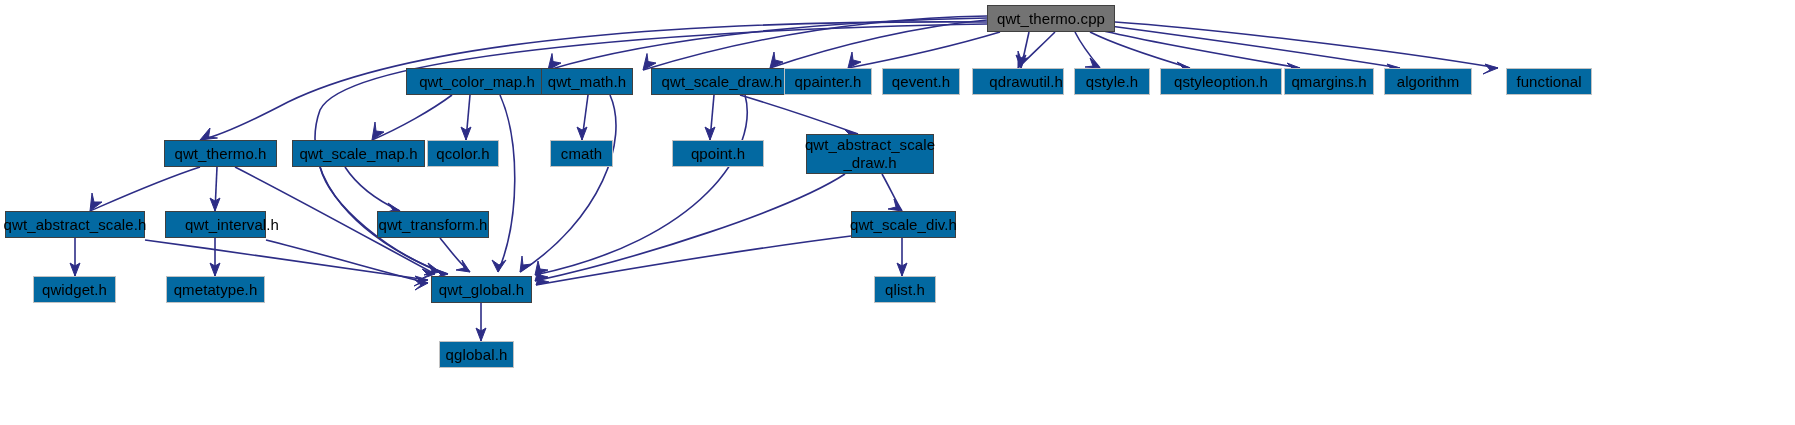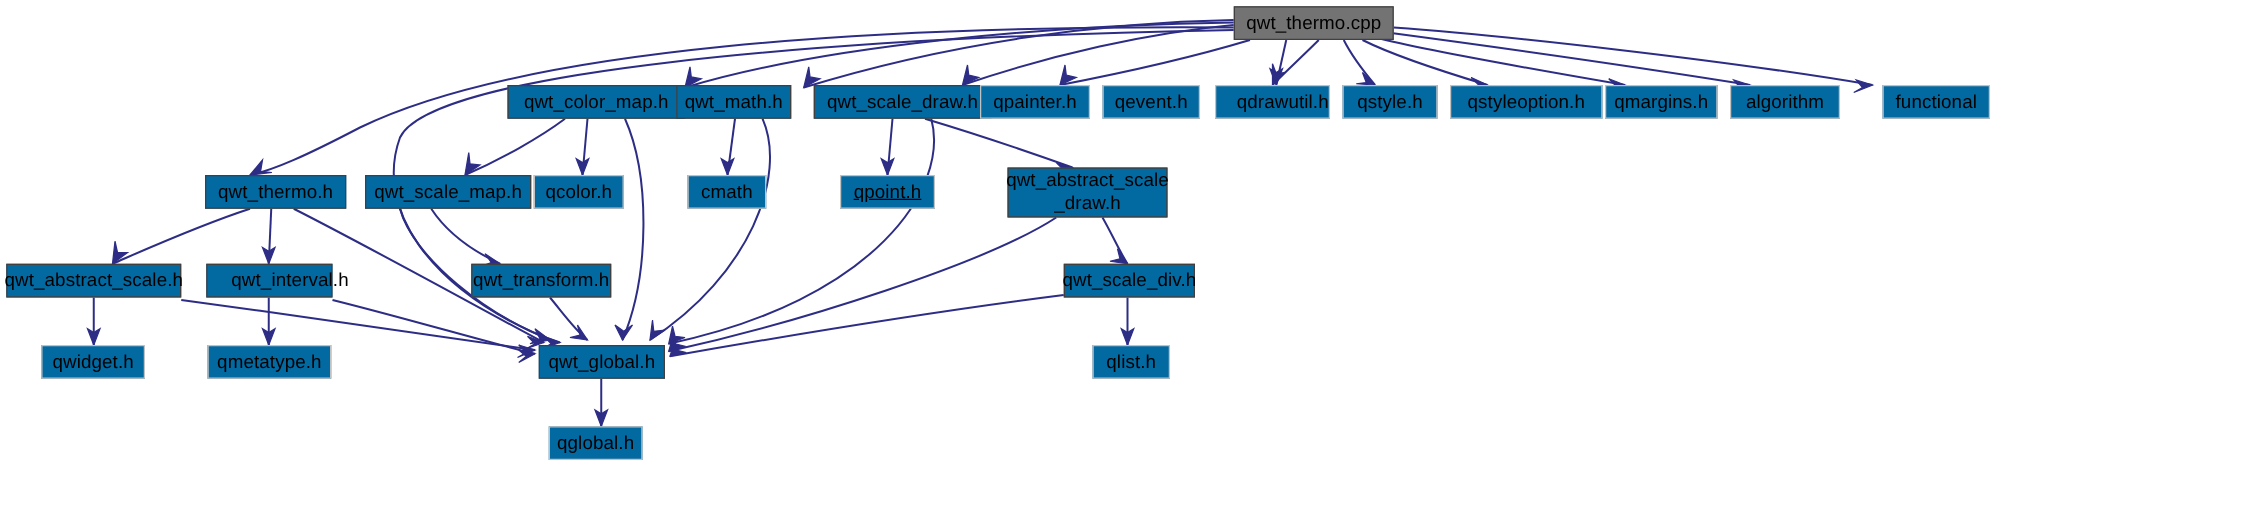--- a/index.html
+++ b/index.html
@@ -226,21 +226,21 @@
       <div class="node-box external" style="left: 972px; top: 68px; width: 92px; height: 27px; justify-content: flex-end;"><span class="node-label">qdrawutil.h</span></div>
       <div class="node-box external" style="left: 1074px; top: 68px; width: 76px; height: 27px;"><span class="node-label">qstyle.h</span></div>
       <div class="node-box external" style="left: 1160px; top: 68px; width: 122px; height: 27px;"><span class="node-label">qstyleoption.h</span></div>
       <div class="node-box external" style="left: 1284px; top: 68px; width: 90px; height: 27px;"><span class="node-label">qmargins.h</span></div>
       <div class="node-box external" style="left: 1384px; top: 68px; width: 88px; height: 27px;"><span class="node-label">algorithm</span></div>
       <div class="node-box external" style="left: 1482px; top: 68px; width: 86px; height: 27px; margin-left: 24px;"><span class="node-label">functional</span></div>
       <div class="node-box internal" style="left: 164px; top: 140px; width: 113px; height: 27px;"><span class="node-label">qwt_thermo.h</span></div>
       <div class="node-box internal" style="left: 292px; top: 140px; width: 133px; height: 27px;"><span class="node-label">qwt_scale_map.h</span></div>
       <div class="node-box external" style="left: 427px; top: 140px; width: 72px; height: 27px;"><span class="node-label">qcolor.h</span></div>
       <div class="node-box external" style="left: 550px; top: 140px; width: 63px; height: 27px;"><span class="node-label">cmath</span></div>
-      <div class="node-box external" style="left: 672px; top: 140px; width: 76px; height: 27px; text-decoration: underline;"><span class="node-label">qpoint.h</span></div>
+      <div class="node-box external" style="left: 672px; top: 140px; width: 92px; height: 27px;"><span class="node-label">qpoint.h</span></div>
       <div class="node-box internal two-line" style="left: 806px; top: 134px; width: 128px; height: 40px;"><span class="node-label">qwt_abstract_scale
 _draw.h</span></div>
       <div class="node-box internal" style="left: 5px; top: 211px; width: 140px; height: 27px;"><span class="node-label">qwt_abstract_scale.h</span></div>
       <div class="node-box internal" style="left: 165px; top: 211px; width: 101px; height: 27px; padding-left: 33px;"><span class="node-label">qwt_interval.h</span></div>
       <div class="node-box internal" style="left: 377px; top: 211px; width: 112px; height: 27px;"><span class="node-label">qwt_transform.h</span></div>
       <div class="node-box internal" style="left: 851px; top: 211px; width: 105px; height: 27px;"><span class="node-label">qwt_scale_div.h</span></div>
       <div class="node-box external" style="left: 33px; top: 276px; width: 83px; height: 27px;"><span class="node-label">qwidget.h</span></div>
       <div class="node-box external" style="left: 166px; top: 276px; width: 99px; height: 27px;"><span class="node-label">qmetatype.h</span></div>
       <div class="node-box internal" style="left: 431px; top: 276px; width: 101px; height: 27px;"><span class="node-label">qwt_global.h</span></div>
       <div class="node-box external" style="left: 874px; top: 276px; width: 62px; height: 27px;"><span class="node-label">qlist.h</span></div>

